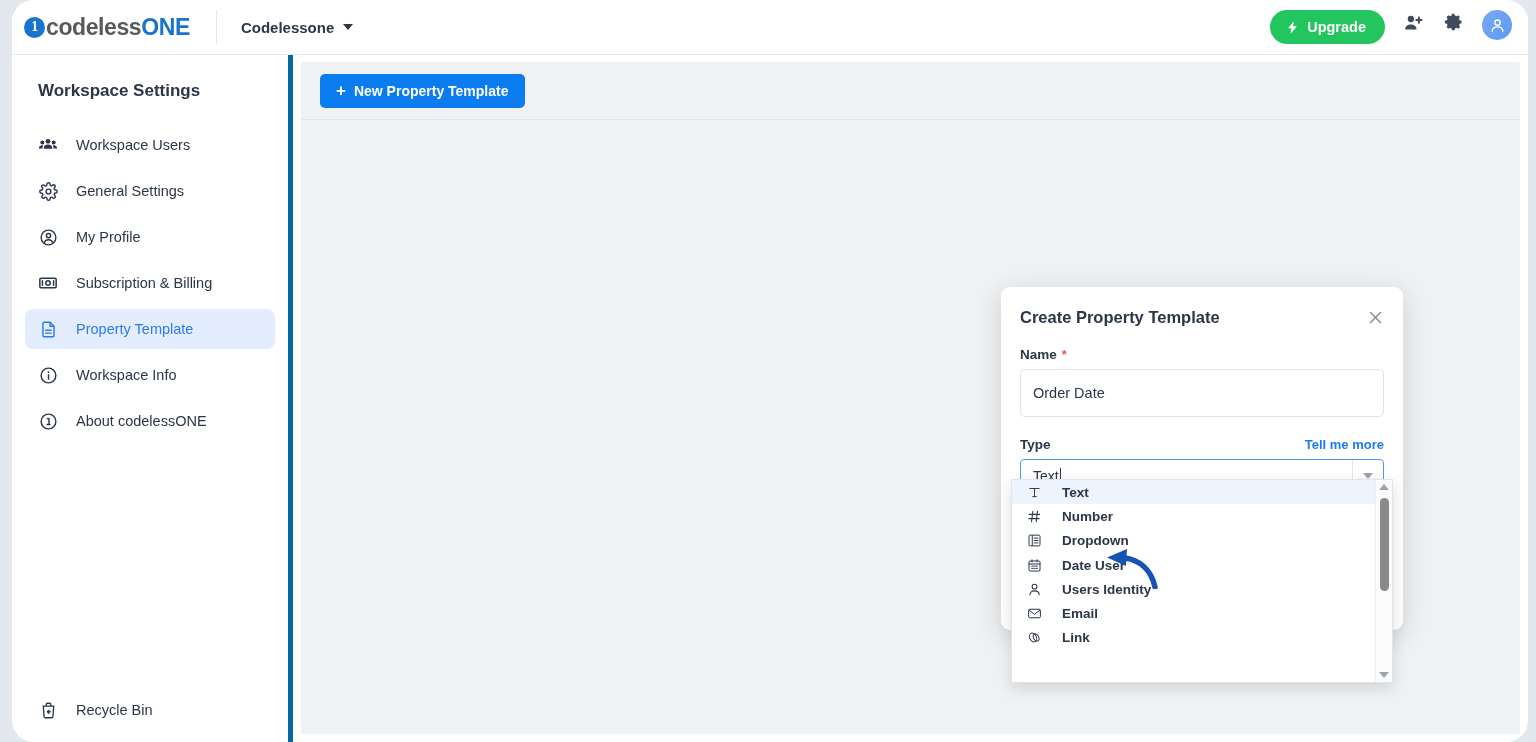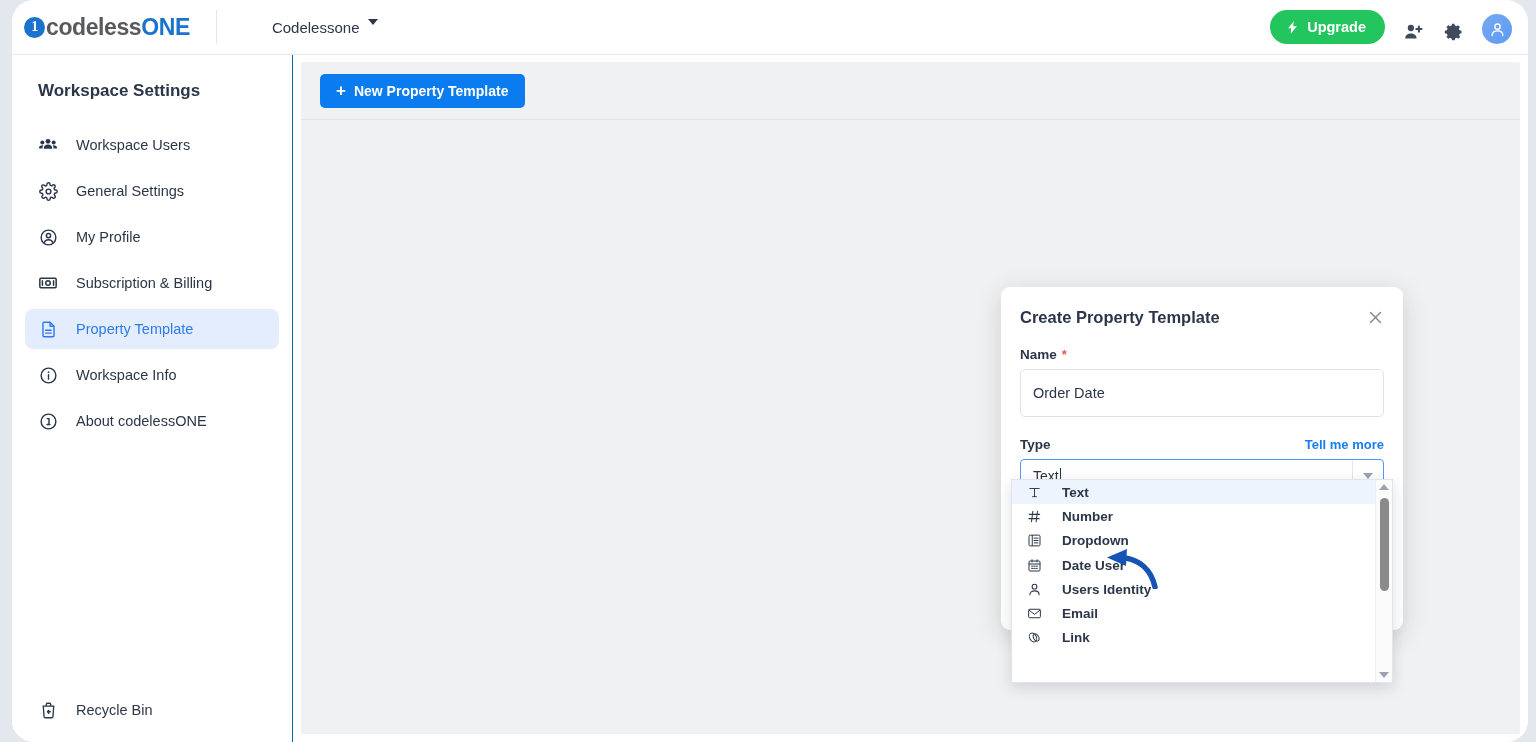--- a/index.html
+++ b/index.html
@@ -58,38 +58,38 @@
 
   .topbar-divider {
     width: 1px;
     height: 34px;
     background: #e3e6ea;
     margin: 0 24px 0 26px;
   }
 
   .workspace-switch {
     display: flex;
+    align-items: center;
     font-size: 15px;
     color: #2b3648;
-    font-weight: 400;
+    font-weight: 700;
     cursor: pointer;
-    margin-left: 31px;
   }
   .caret-down {
     width: 0; height: 0;
     border-left: 5px solid transparent;
     border-right: 5px solid transparent;
     border-top: 6px solid #2b3648;
     margin-left: 9px;
   }
 
   .topbar-right {
     margin-left: auto;
     display: flex;
-    align-items: flex-end;
+    align-items: flex-start;
     gap: 16px;
     margin-right: 16px;
   }
 
   .upgrade-btn {
     display: flex;
     align-items: center;
     gap: 7px;
     background: #22c55e;
     color: #fff;
@@ -118,21 +118,21 @@
     color: #fff;
     cursor: pointer;
   }
 
   
   .body-row { display: flex; height: 687px; }
 
   .sidebar {
     width: 281px;
     background: #fff;
-    border-right: 1px solid #0369a1;
+    border-right: 5px solid #0369a1;
     padding-top: 26px;
     display: flex;
     flex-direction: column;
     flex: 0 0 281px;
   }
 
   .sidebar-title {
     font-size: 17px;
     font-weight: bold;
     color: #2b3648;

